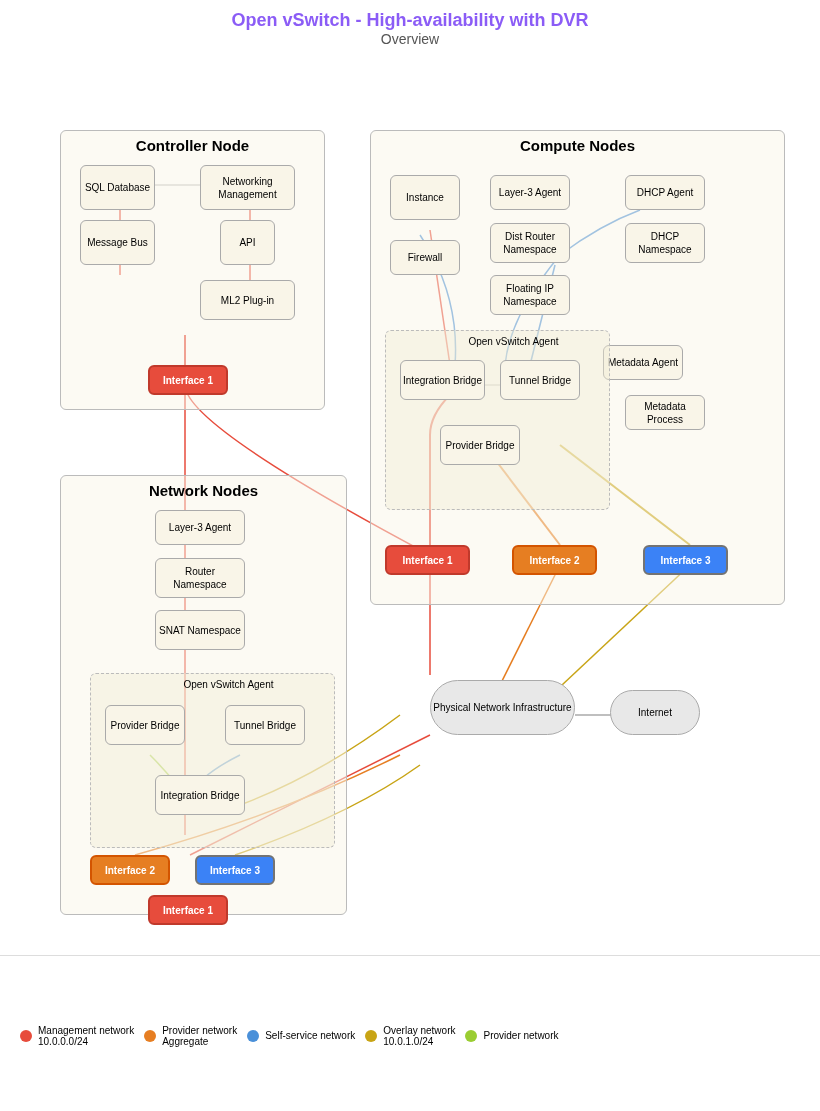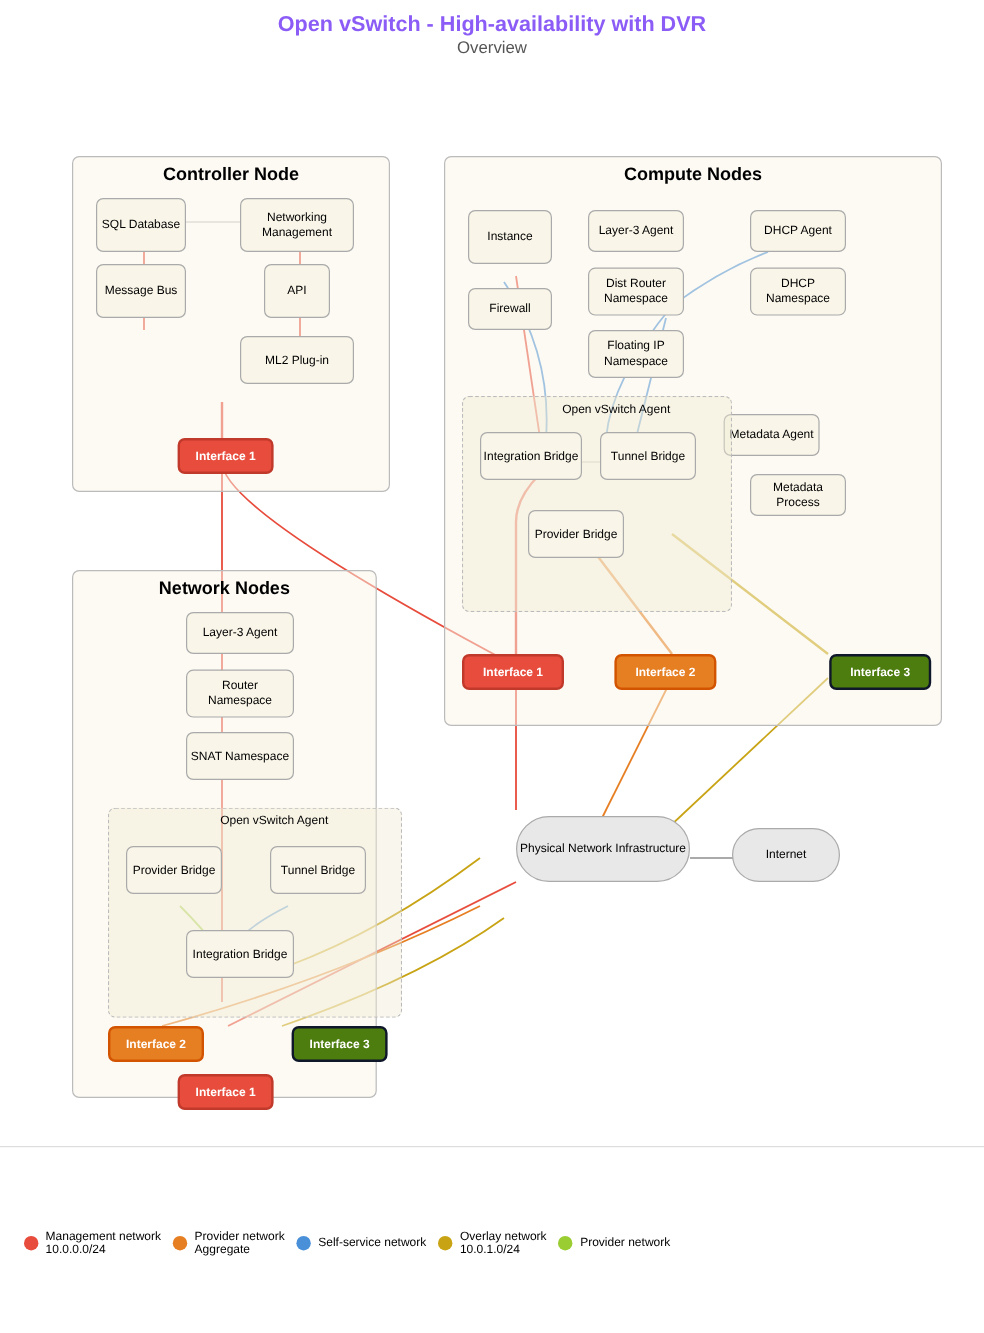--- a/index.html
+++ b/index.html
@@ -72,27 +72,26 @@
     }
     .interface-orange {
       background: #e67e22;
       color: white;
       border: 2px solid #d35400;
       border-radius: 6px;
       font-weight: bold;
       font-size: 10px;
     }
     .interface-gold {
-      background: #4d7c0f;
+      background: #3b82f6;
       color: white;
-      border: 2px solid #0f172a;
+      border: 2px solid #737373;
       border-radius: 6px;
       font-weight: bold;
       font-size: 10px;
-      margin-left: 48px;
     }
     .cloud-shape {
       background: #e8e8e8;
       border: 1px solid #aaa;
       border-radius: 40px;
       font-size: 10px;
       text-align: center;
     }
     
     svg.lines {
@@ -238,21 +237,21 @@
 
   <div class="box" style="left:440px; top:370px; width:80px; height:40px;">Provider
 Bridge</div>
 
   <div class="box interface-red" style="left:385px; top:490px; width:85px; height:30px;">Interface 1</div>
 
   <div class="box interface-orange" style="left:512px; top:490px; width:85px; height:30px;">Interface 2</div>
 
   <div class="box interface-gold" style="left:643px; top:490px; width:85px; height:30px;">Interface 3</div>
 
-  <div class="box section" style="left:60px; top:420px; width:254px; height:440px;">
+  <div class="box section" style="left:60px; top:420px; width:287px; height:440px;">
     <span>Network Nodes</span>
   </div>
 
   <div class="box" style="left:155px; top:455px; width:90px; height:35px;">Layer-3 Agent</div>
 
   <div class="box" style="left:155px; top:503px; width:90px; height:40px;">Router
 Namespace</div>
 
   <div class="box" style="left:155px; top:555px; width:90px; height:40px;">SNAT
 Namespace</div>

